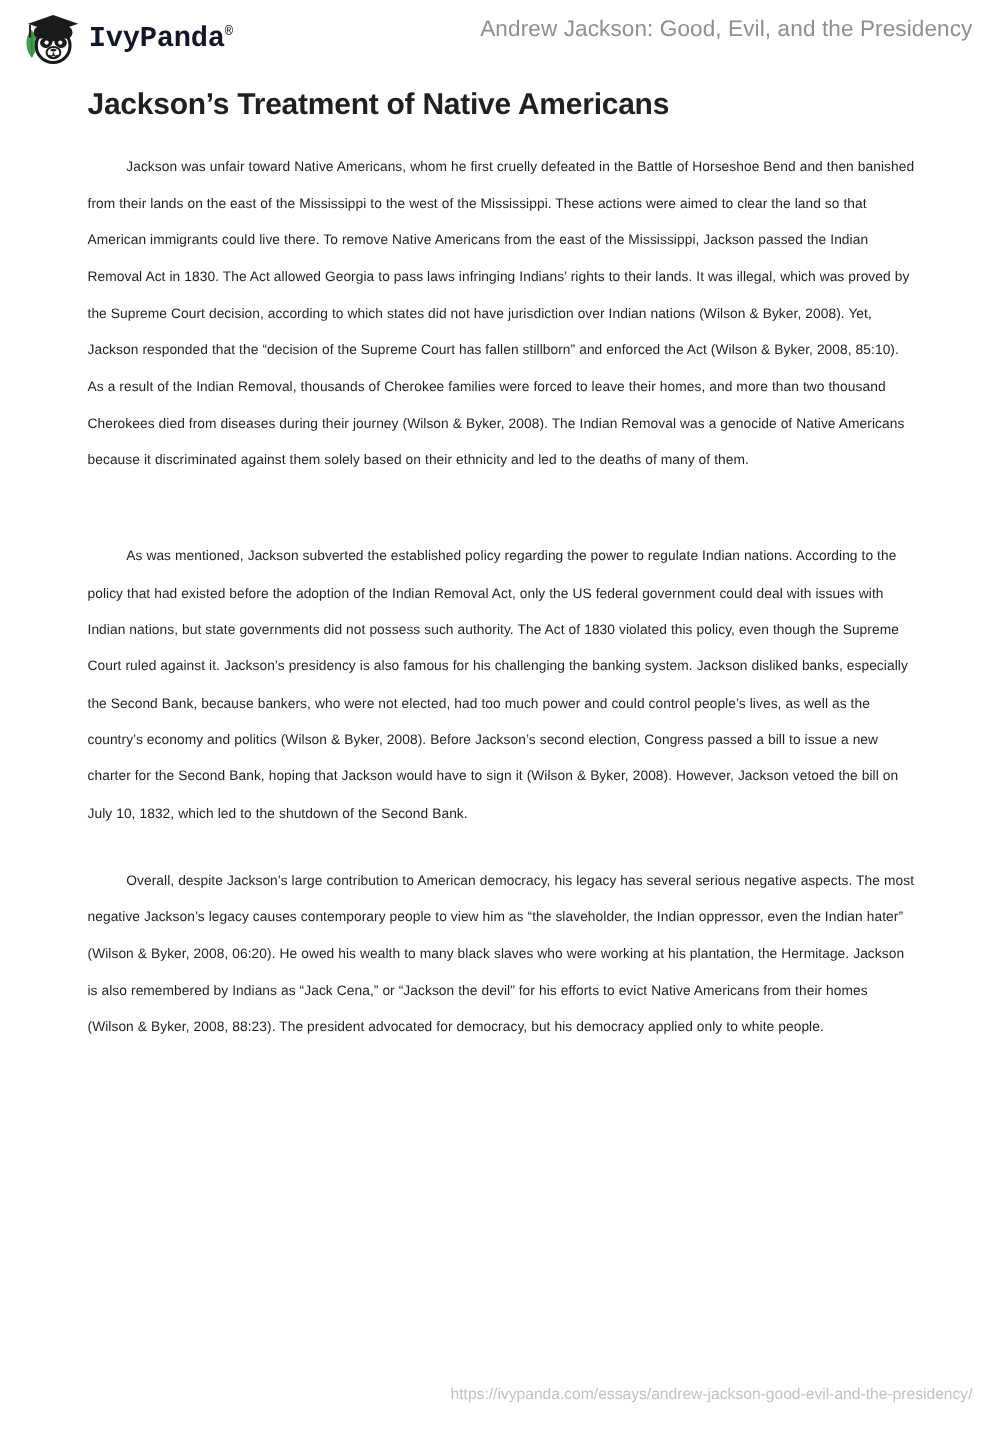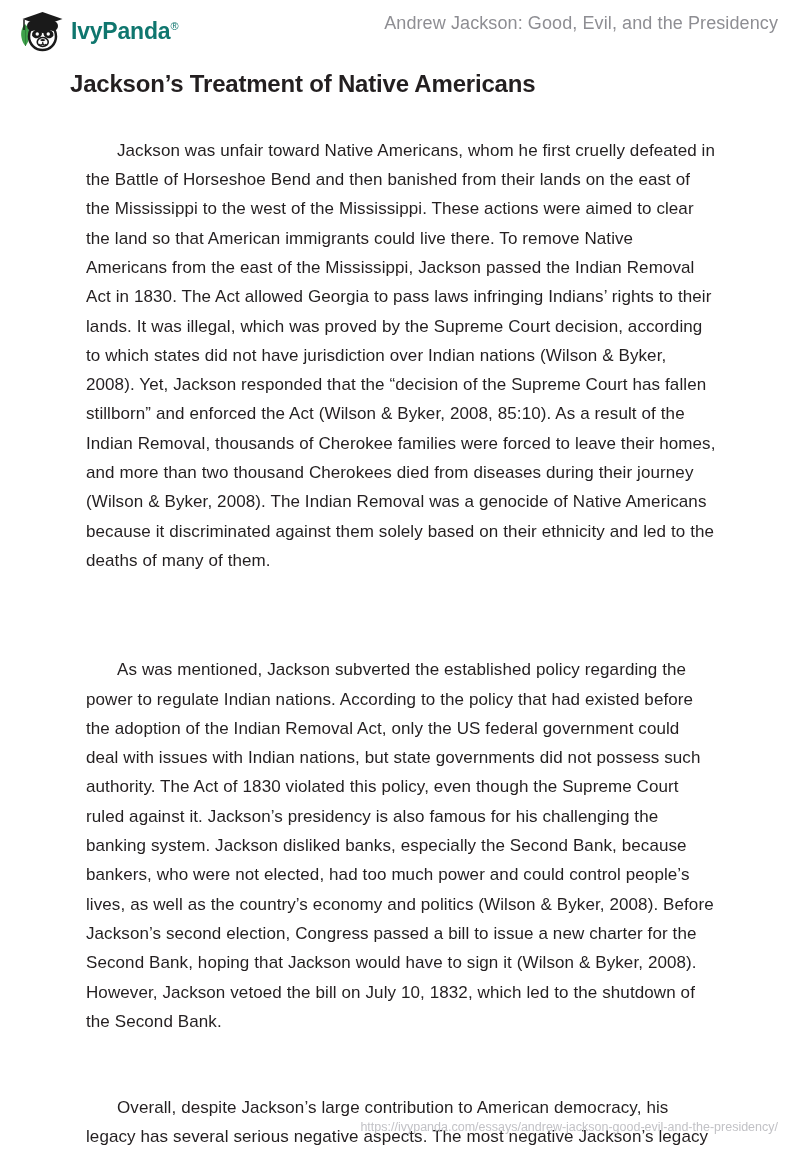--- a/index.html
+++ b/index.html
@@ -33,25 +33,25 @@
     display: flex;
     align-items: center;
     gap: 7px;
   }
   .brand-logo {
     width: 50px;
     height: 44px;
     display: block;
   }
   .brand-name {
-    font-family: Liberation Sans, sans-serif;
+    font-family: Liberation Mono, monospace;
     font-weight: bold;
     font-size: 23px;
     letter-spacing: -0.2px;
-    color: #0f766e;
+    color: #0f172a;
     line-height: 1;
     position: relative;
     white-space: nowrap;
   }
   .brand-name .reg {
     font-size: 11px;
     vertical-align: super;
     font-weight: normal;
   }
 
@@ -78,40 +78,40 @@
     font-weight: bold;
     color: #231f20;
     margin: 0;
     letter-spacing: -0.2px;
     line-height: 1.2;
   }
   .heading-1 { margin-top: 6px; }
   .heading-2 { margin-top: 0; }
 
   p.body-par {
-    font-size: 17px;
+    font-size: 11px;
     line-height: 29.3px;
     color: #231f20;
-    margin: 16px;
+    margin: 0;
     text-indent: 31px;
     text-align: left;
     letter-spacing: 0.005em;
     word-spacing: 0.005em;
   }
 
   .gap-after-h1 { height: 21px; }
   .gap-after-p1 { height: 26px; }
   .gap-after-h2 { height: 22px; }
   .gap-between-par { height: 25px; }
 
   
   .page-footer {
     position: absolute;
     left: 0;
-    bottom: 0;
+    bottom: 12px;
     width: 800px;
     height: 46px;
   }
   .footer-url {
     position: absolute;
     right: 22px;
     top: 6px;
     font-size: 12.5px;
     color: #c2c2c6;
     white-space: nowrap;

